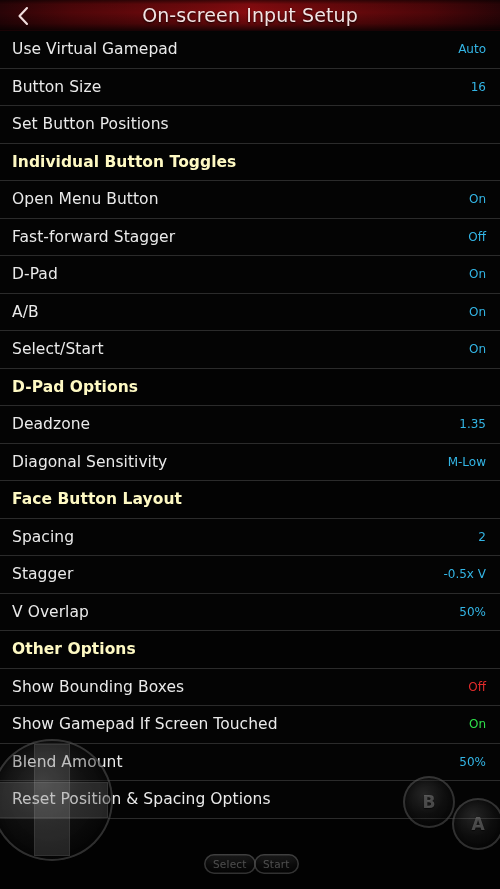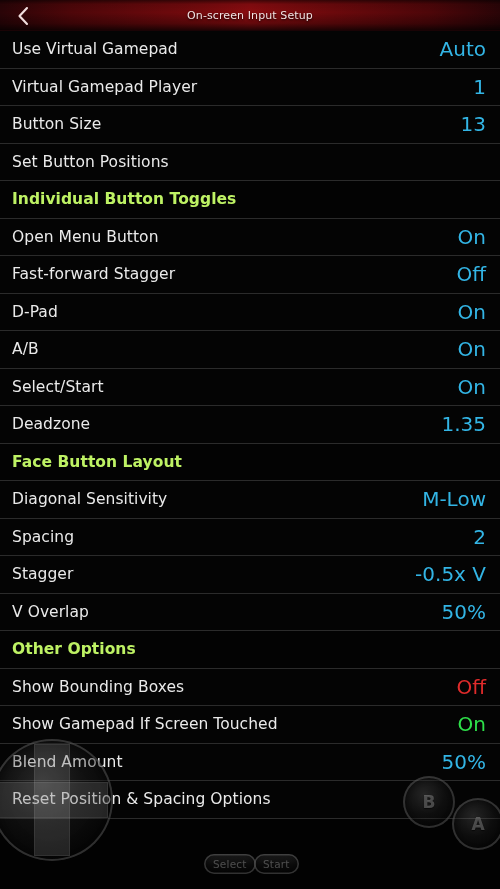--- a/index.html
+++ b/index.html
@@ -42,21 +42,21 @@
   }
   .back-btn {
     position:absolute;
     left:0; top:0;
     width:46px; height:31px;
     display:flex; align-items:center; justify-content:center;
     cursor:pointer;
   }
   .back-btn svg { display:block; }
   .title-text {
-    font-size:11px;
+    font-size:19px;
     color:#f2e3e3;
     letter-spacing:0.1px;
     text-shadow:0 1px 2px rgba(0,0,0,0.8);
     font-weight:400;
   }
 
   
   .list {
     position:relative;
     z-index:3;
@@ -78,26 +78,26 @@
     background:#030303;
   }
   .row .label {
     font-size:15.5px;
     color:#eaeaea;
     white-space:nowrap;
     letter-spacing:0.05px;
   }
   .row.section .label {
     font-weight:bold;
-    color:#bef264;
+    color:#fef9c3;
     font-size:15.5px;
     text-align:right;
   }
   .row .value {
-    font-size:20px;
+    font-size:12px;
     color:#33b5e5;
     white-space:nowrap;
     text-align:left;
   }
   .row .value.val-off  { color:#e02b2b; }
   .row .value.val-on   { color:#2ee04a; }
 
   
   .overlay {
     position:absolute;
@@ -202,26 +202,22 @@
     </div>
     <div class="title-text">On-screen Input Setup</div>
   </div>
 
   <div class="list" id="settings-list">
       <div class="row">
         <div class="label">Use Virtual Gamepad</div>
         <div class="value">Auto</div>
       </div>
       <div class="row">
-        <div class="label">Virtual Gamepad Player</div>
-        <div class="value">1</div>
-      </div>
-      <div class="row">
         <div class="label">Button Size</div>
-        <div class="value">13</div>
+        <div class="value">16</div>
       </div>
       <div class="row">
         <div class="label">Set Button Positions</div>
       </div>
       <div class="row section">
         <div class="label">Individual Button Toggles</div>
       </div>
       <div class="row">
         <div class="label">Open Menu Button</div>
         <div class="value">On</div>
@@ -235,30 +231,33 @@
         <div class="value">On</div>
       </div>
       <div class="row">
         <div class="label">A/B</div>
         <div class="value">On</div>
       </div>
       <div class="row">
         <div class="label">Select/Start</div>
         <div class="value">On</div>
       </div>
+      <div class="row section">
+        <div class="label">D-Pad Options</div>
+      </div>
       <div class="row">
         <div class="label">Deadzone</div>
         <div class="value">1.35</div>
       </div>
+      <div class="row">
+        <div class="label">Diagonal Sensitivity</div>
+        <div class="value">M-Low</div>
+      </div>
       <div class="row section">
         <div class="label">Face Button Layout</div>
-      </div>
-      <div class="row">
-        <div class="label">Diagonal Sensitivity</div>
-        <div class="value">M-Low</div>
       </div>
       <div class="row">
         <div class="label">Spacing</div>
         <div class="value">2</div>
       </div>
       <div class="row">
         <div class="label">Stagger</div>
         <div class="value">-0.5x V</div>
       </div>
       <div class="row">

